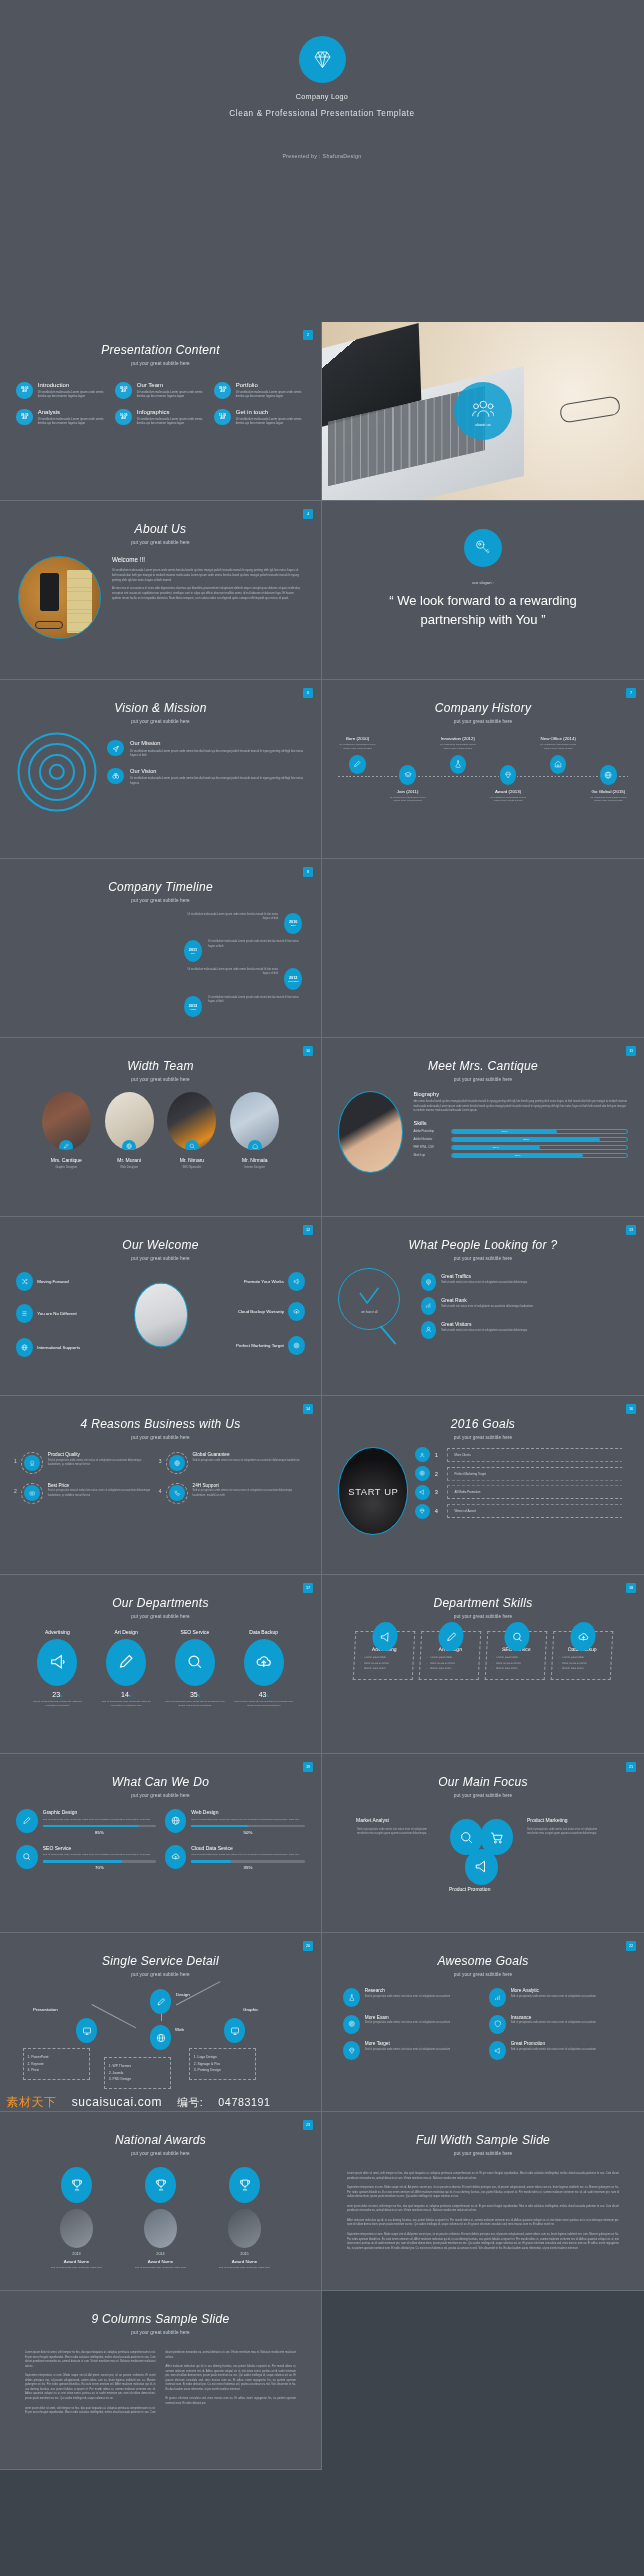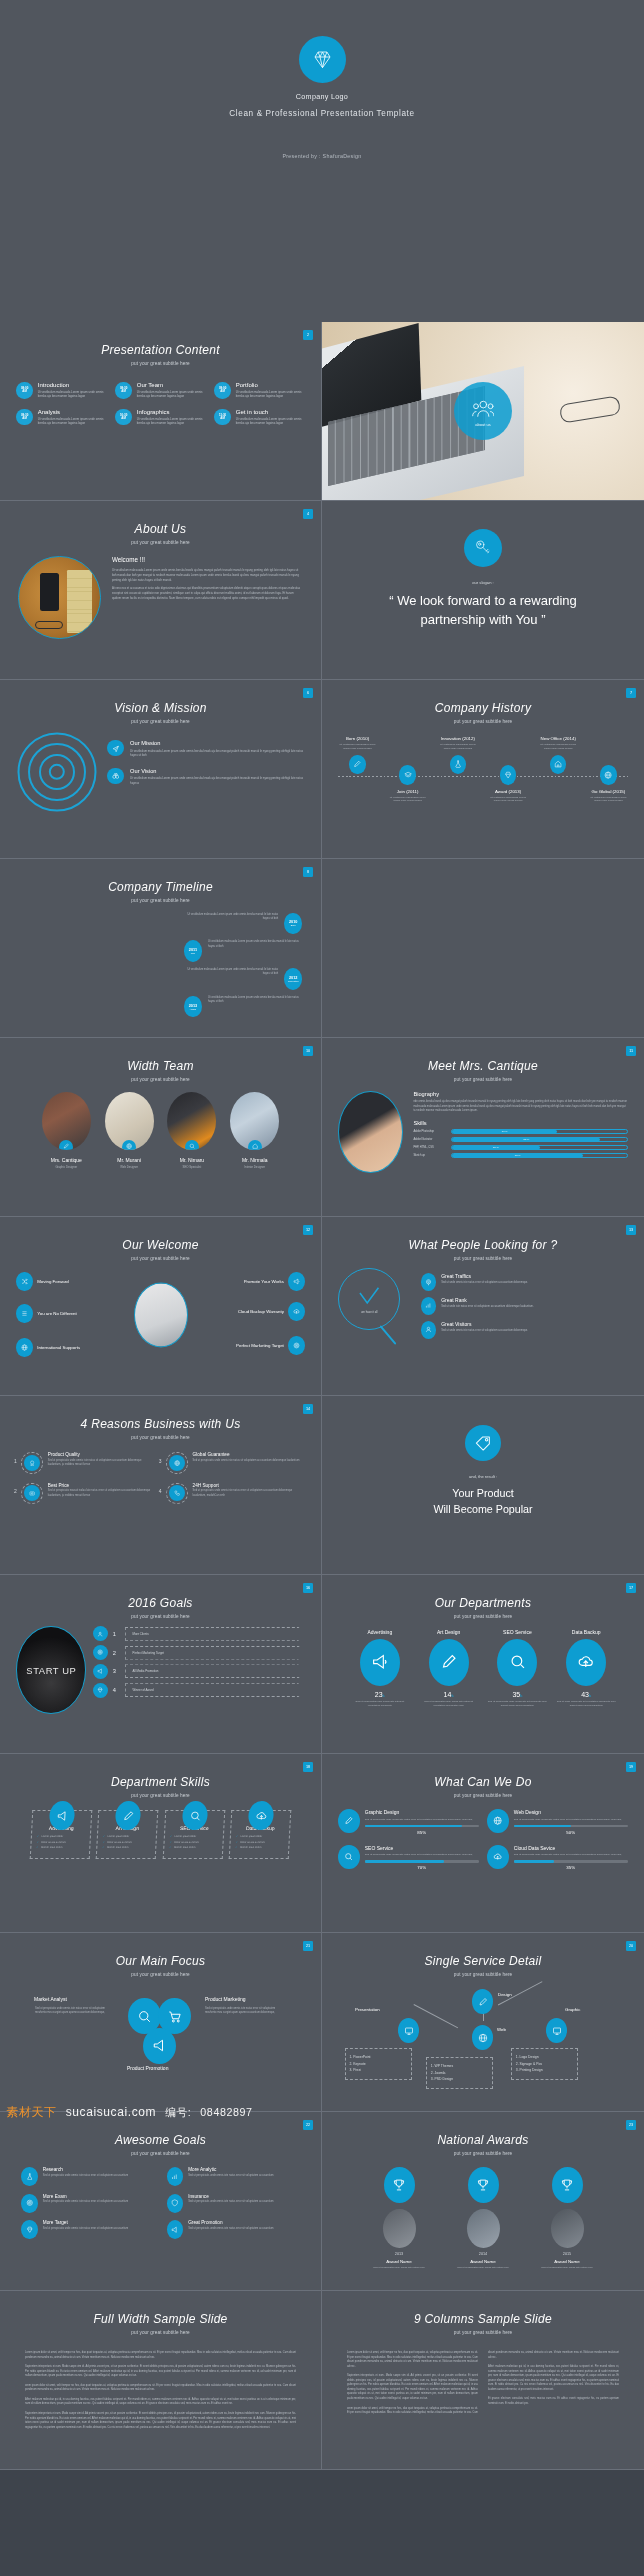--- a/index.html
+++ b/index.html
@@ -280,22 +280,22 @@
   .aw-yr { margin-top:3.8px; font-size:3.8px; color:#cfd4d9; }
   .aw-nm { margin-top:2.5px; font-size:4.4px; }
   .aw-d { margin-top:2.5px; font-size:2.5px; color:#aeb4bb; line-height:1.5; }
 
   
   .txt-body { padding:0 25px; margin-top:16.4px; }
   .txt-body p { font-size:2.6px; color:#b9bfc6; line-height:1.75; margin-bottom:5px; text-align:justify; }
   .two-col { column-count:2; column-gap:10px; }
 
   
-  .watermark { position:absolute; left:6.3px; bottom:7px; display:flex; align-items:baseline;
-               gap:9px; color:#f0932a; font-size:12px; letter-spacing:0.6px; z-index:50; }
+  .watermark { position:absolute; left:6.3px; bottom:17px; display:flex; align-items:baseline;
+               gap:15px; color:#f0932a; font-size:12px; letter-spacing:0.6px; z-index:50; }
   .watermark .wm-dom { color:#f5f5f5; }
   .watermark .wm-id { color:#f5f5f5; font-size:10.7px; }
 </style>
 </head>
 <body>
 
 <div class="page">
 
   <div class="hero">
     <div class="hero-logo">
@@ -885,35 +885,20 @@
               </div>
             </div>
           <div>
               <div class="rz-name">24H Support</div>
                <div class="rz-desc">Sed ut perspiciatis unde omnis iste natus error sit voluptatem accusantium doloremque laudantium, mudahCan smh</div>
             </div>
         </div>
       </div>
     </div>
 
-    <div class="slide">
-      <div class="pop">
-        <div class="badge" style="width:36px;height:36px">
-          <svg viewBox="0 0 24 24" width="16.4" height="16.4">
-              <g stroke="#eafaff" fill="none" stroke-width="1.5" stroke-linejoin="round">
-            <path d="M11 3 L21 3 L21 13 L12 22 L2 12 Z"></path>
-                <circle cx="17" cy="7" r="1.8"></circle>
-              </g>
-            </svg>
-        </div>
-        <div class="pop-lbl">and, the result :</div>
-        <div class="pop-txt">Your Product</div>
-        <div class="pop-txt" style="margin-top:1.3px">Will Become Popular</div>
-      </div>
-    </div>
 
     <div class="slide">
       <div class="pagenum">16</div>
       <div class="s-title">2016 Goals</div>
       <div class="s-sub">put your great subtitle here</div>
       <div class="goals-row">
         <div class="goal-photo">START UP</div>
         <div class="goal-list">
           <div class="goal-item">
             <div class="badge">
@@ -1401,17 +1386,17 @@
         <p>Et graece electram consulatu sed, meis mucius eum ea. Et adhuc everti regiagentur his, eu partem aperiam nominati eum. Ei nobis detraxit pro.</p>
       </div>
     </div>
 
   </div>
 
   <div class="watermark">
     <span>素材天下</span>
     <span class="wm-dom">sucaisucai.com</span>
     <span class="wm-id">编号:</span>
-    <span class="wm-id">08482897</span>
+    <span class="wm-id">04783191</span>
   </div>
 
 </div>
 
 
 </body></html>

